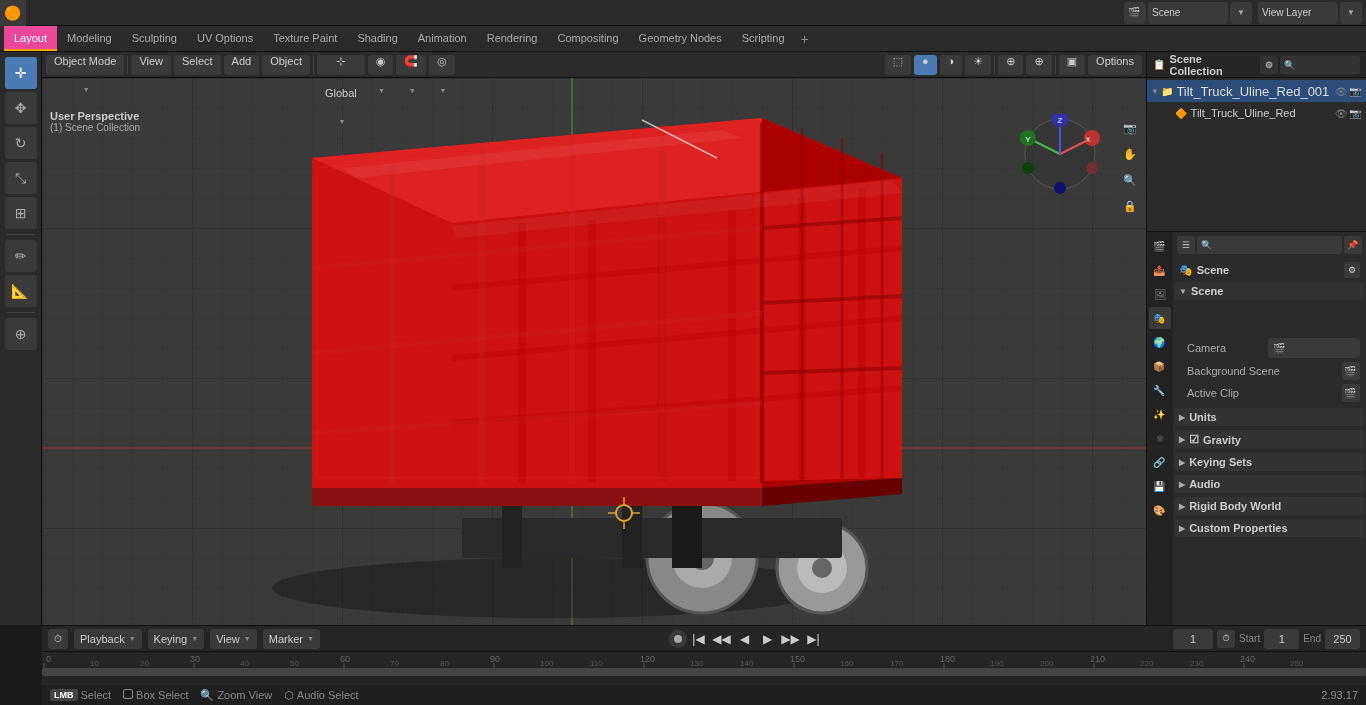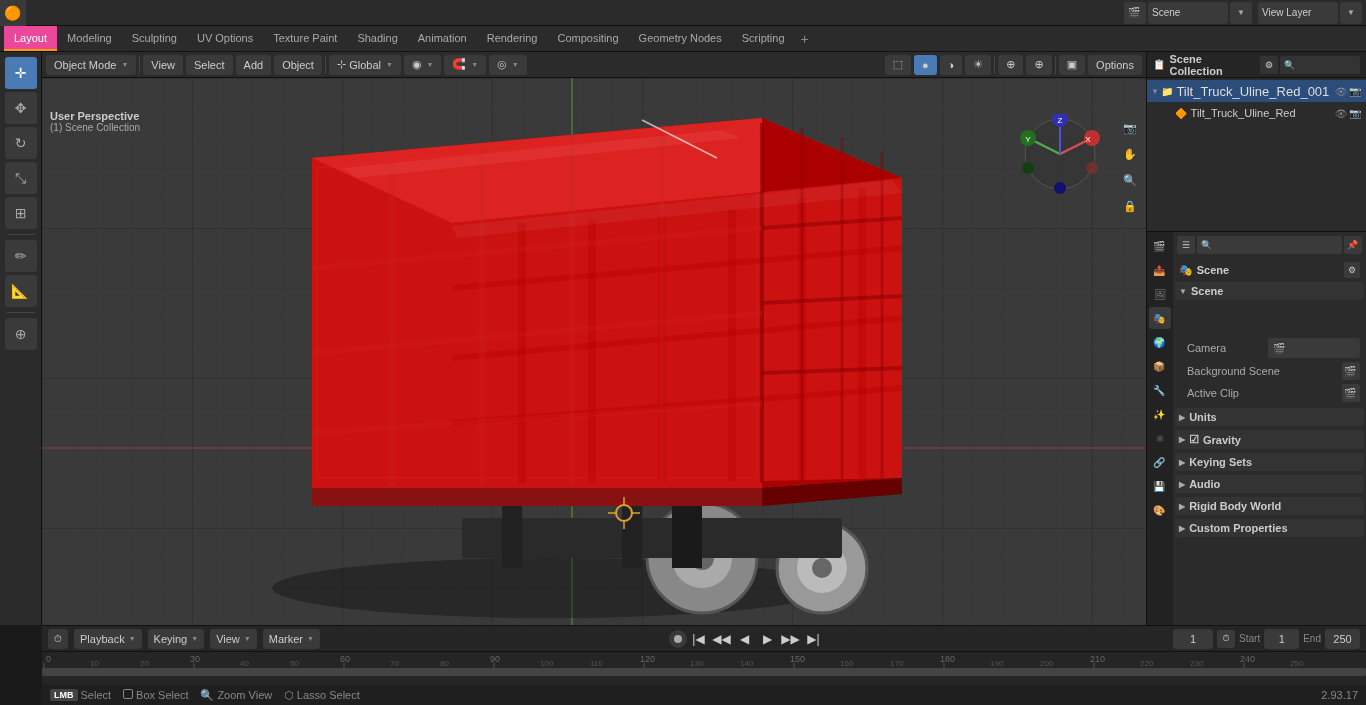--- a/index.html
+++ b/index.html
@@ -50,22 +50,22 @@
       background: #3a3a3a;
       border-radius: 3px;
       display: flex; align-items: center; justify-content: center;
       cursor: pointer; font-size: 14px; color: #aaa;
     }
     .toolbar-btn.active { background: #4a7bb5; color: #fff; }
     .toolbar-separator { width: 28px; height: 1px; background: #444; margin: 3px 0; }
     .vp-header-btn {
       height: 20px; padding: 0 8px;
       background: #3a3a3a; border-radius: 3px;
-      display: flex; align-items: center; gap: 3px;
-      cursor: pointer; color: #ccc; font-size: 11px;
+      display: flex; align-items: center; gap: 19px;
+      cursor: pointer; color: #ccc; font-size: 11px; flex-direction: column;
     }
     .vp-header-sep { width: 1px; height: 18px; background: #444; }
     .right-icon-btn {
       width: 24px; height: 24px;
       background: #3a3a3a; border-radius: 3px;
       display: flex; align-items: center; justify-content: center;
       cursor: pointer; font-size: 11px; color: #aaa;
     }
     .outliner-item {
       height: 22px; display: flex; align-items: center;
@@ -750,21 +750,21 @@
       <div style="display:flex;align-items:flex-start;gap:3px;cursor:pointer;">
         <span style="width:10px;height:10px;border:1px solid #888;border-radius:2px;display:flex;align-items:center;justify-content:center;"></span>
         <span>Box Select</span>
       </div>
       <div style="display:flex;align-items:center;gap:3px;cursor:pointer;">
         <span>🔍</span>
         <span>Zoom View</span>
       </div>
       <div style="display:flex;align-items:center;gap:3px;cursor:pointer;">
         <span>⬡</span>
-        <span>Lasso Select</span>
+        <span>Audio Select</span>
       </div>
       <div style="margin-left:auto;">
         <span>2.93.17</span>
       </div>
     </div>
   </div>
 
 </div>
 
 </body></html>

